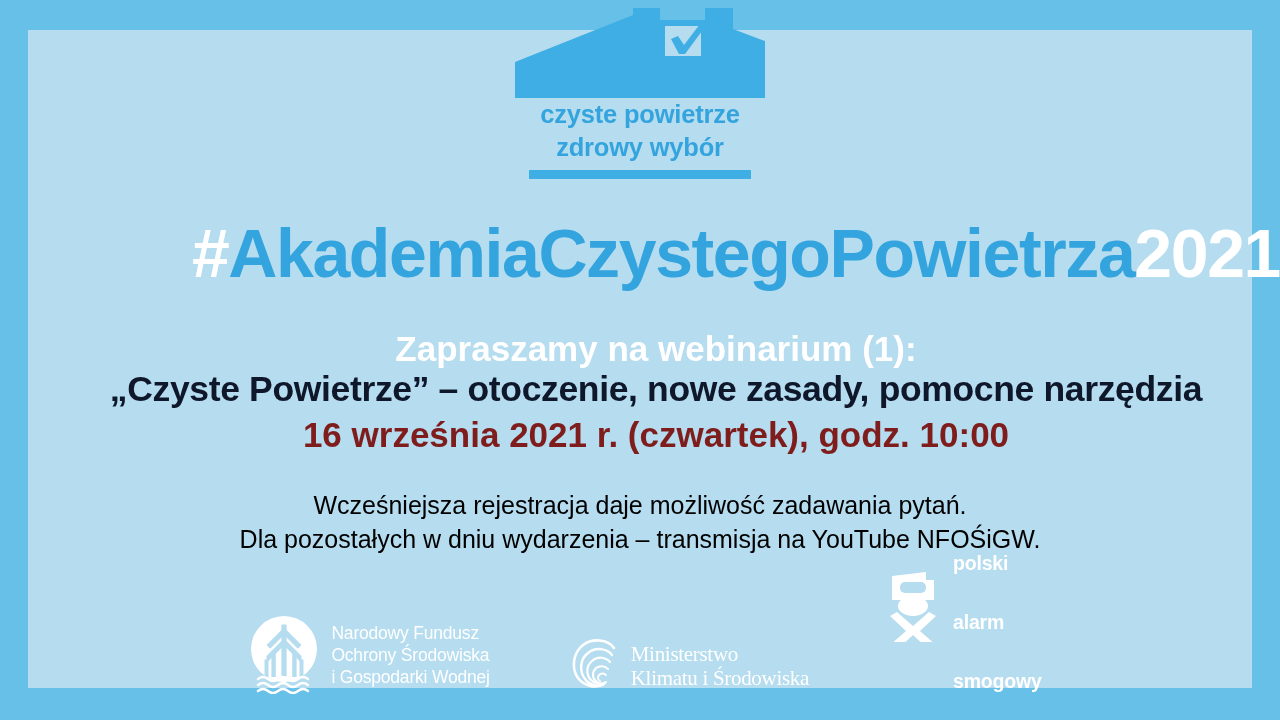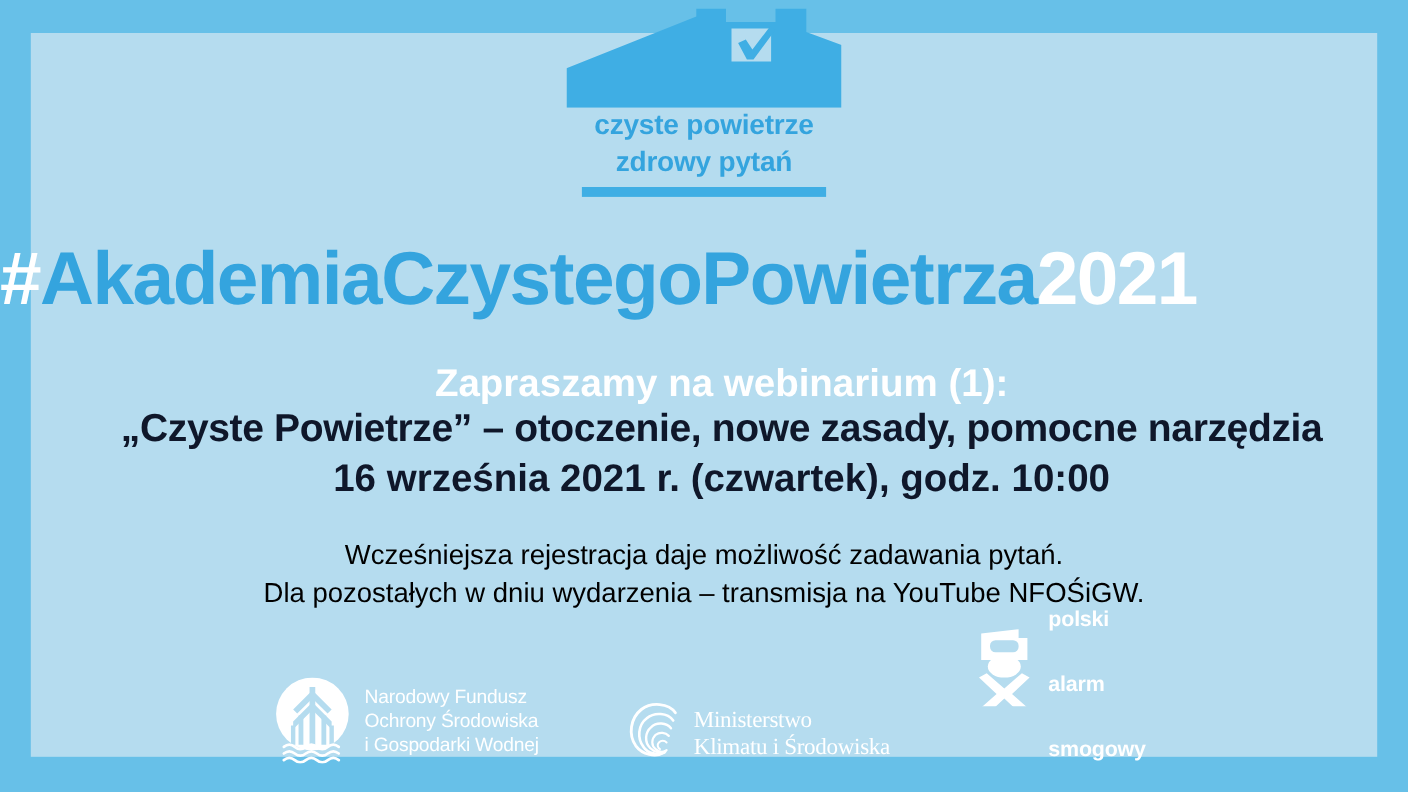--- a/index.html
+++ b/index.html
@@ -68,21 +68,21 @@
     height: 9px;
     background: #3faee4;
   }
 
   
   #headline {
     position: absolute;
     left: 0;
     top: 218px;
     width: 100%;
-    text-align: left;
+    text-align: right;
     font-size: 68px;
     font-weight: bold;
     line-height: 1.05;
     letter-spacing: -1.4px;
     white-space: nowrap;
   }
   .hl-white { color: #ffffff; }
   .hl-blue  { color: #34a4de; }
 
   
@@ -96,21 +96,21 @@
     line-height: 1.18;
     white-space: nowrap;
   }
   .sub-line {
     display: block;
     font-size: 35px;
     padding-left: 32px;
   }
   .sub-line.l1 { color: #ffffff; }
   .sub-line.l2 { color: #0f172a; font-size: 35.5px; letter-spacing: -0.35px; }
-  .sub-line.l3 { color: #0f172a; margin-top: 3px; }
+  .sub-line.l3 { color: #7f1d1d; margin-top: 3px; }
 
   
   #note-block {
     position: absolute;
     left: 0;
     top: 488px;
     width: 100%;
     text-align: center;
     color: #000000;
     line-height: 1.36;
@@ -174,21 +174,21 @@
   <div id="inner-panel"></div>
 
   <div id="brand-logo">
     <div class="logo-stack">
       <svg id="house-mark" viewBox="0 0 250 92" aria-hidden="true">
         <path fill="#3faee4" d="M0 56 L118 9 L118 2 L145 2 L145 14 L190 14 L190 2 L218 2 L218 23 L250 35 L250 92 L0 92 Z"></path>
         <path fill="#b5dcef" d="M150 20 L186 20 L186 50 L150 50 Z"></path>
         <path fill="#3faee4" d="M156 33 L163 30 L169 39 L185 18 L190 21 L170 48 L164 48 Z"></path>
       </svg>
       <span class="logo-word">czyste powietrze</span>
-      <span class="logo-word">zdrowy pytań</span>
+      <span class="logo-word">zdrowy wybór</span>
       <div id="logo-rule"></div>
     </div>
   </div>
 
   <div id="headline">
     <span class="hl-white">#</span><span class="hl-blue">AkademiaCzystegoPowietrza</span><span class="hl-white">2021</span>
   </div>
 
   <div id="subtitle-block">
     <span class="sub-line l1">Zapraszamy na webinarium (1):</span>

